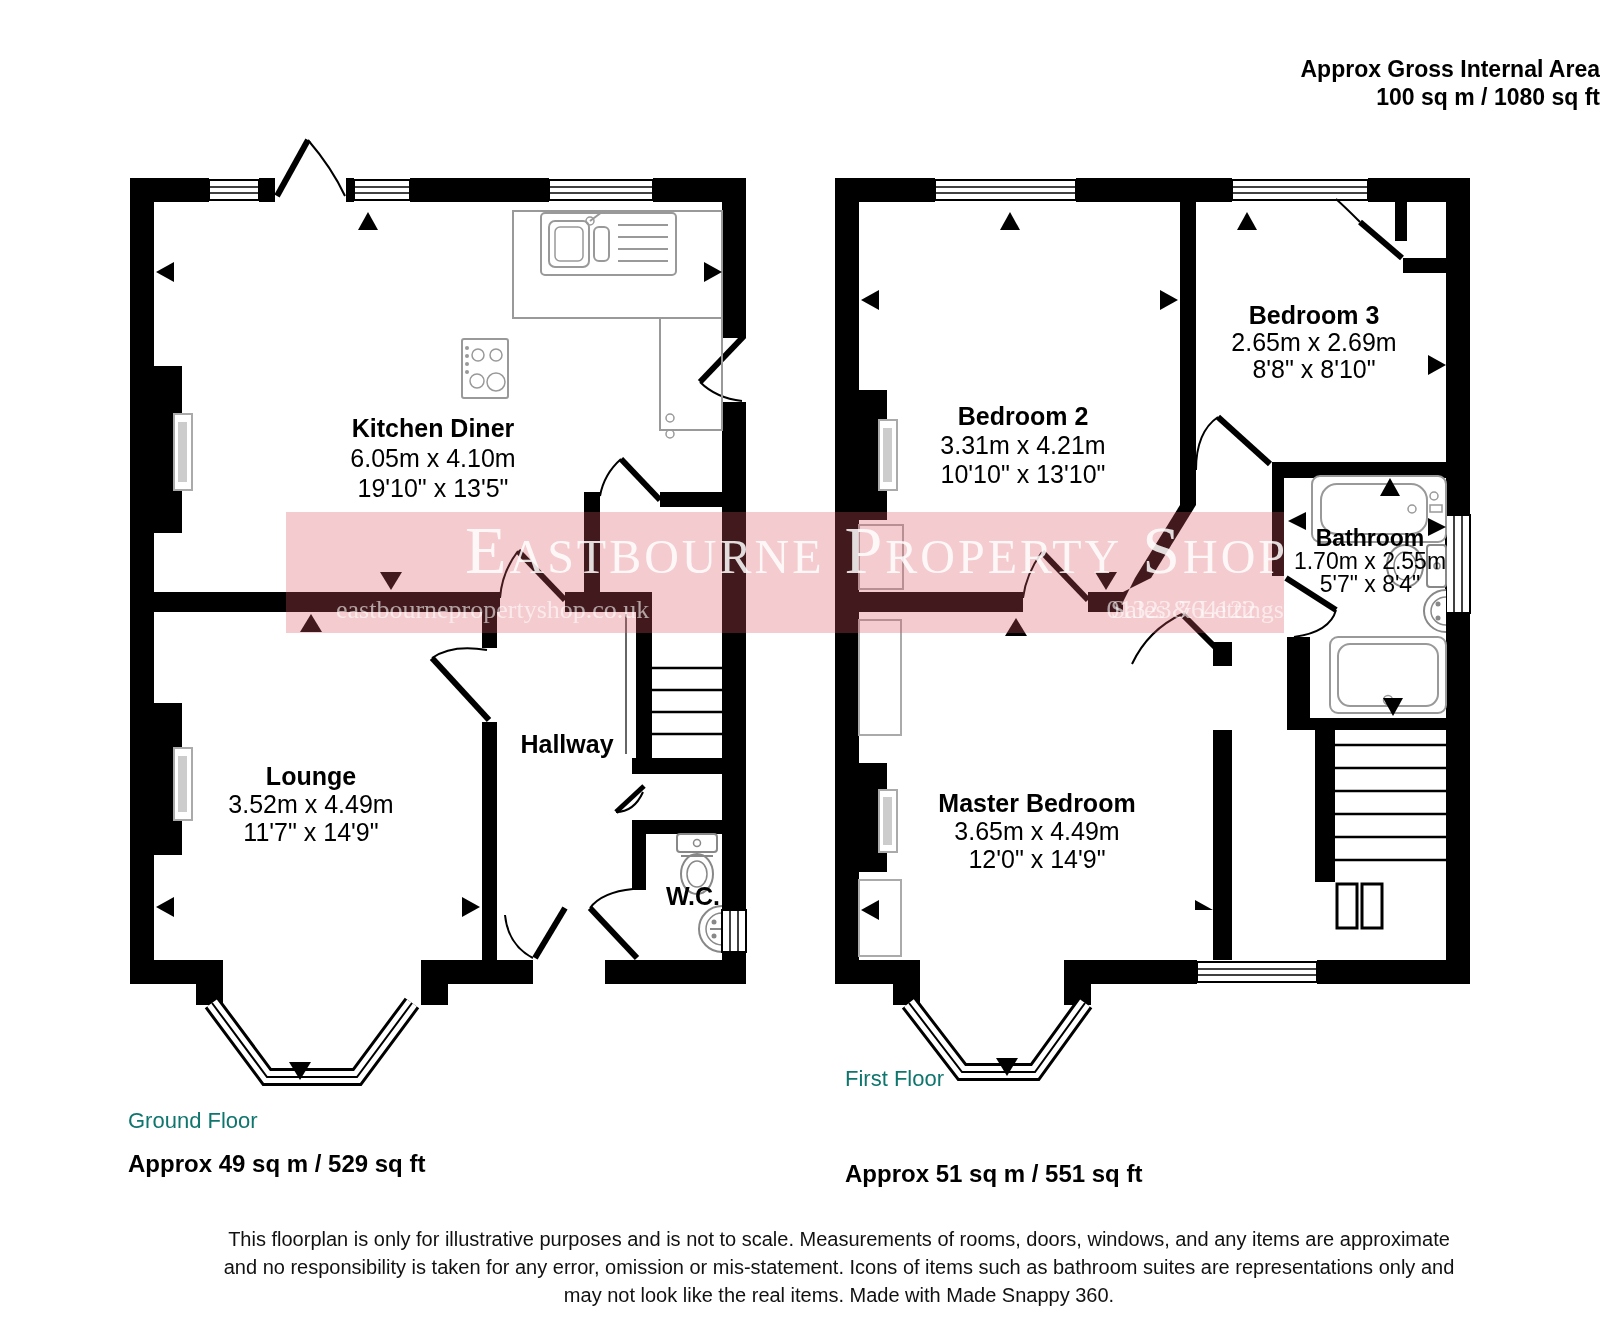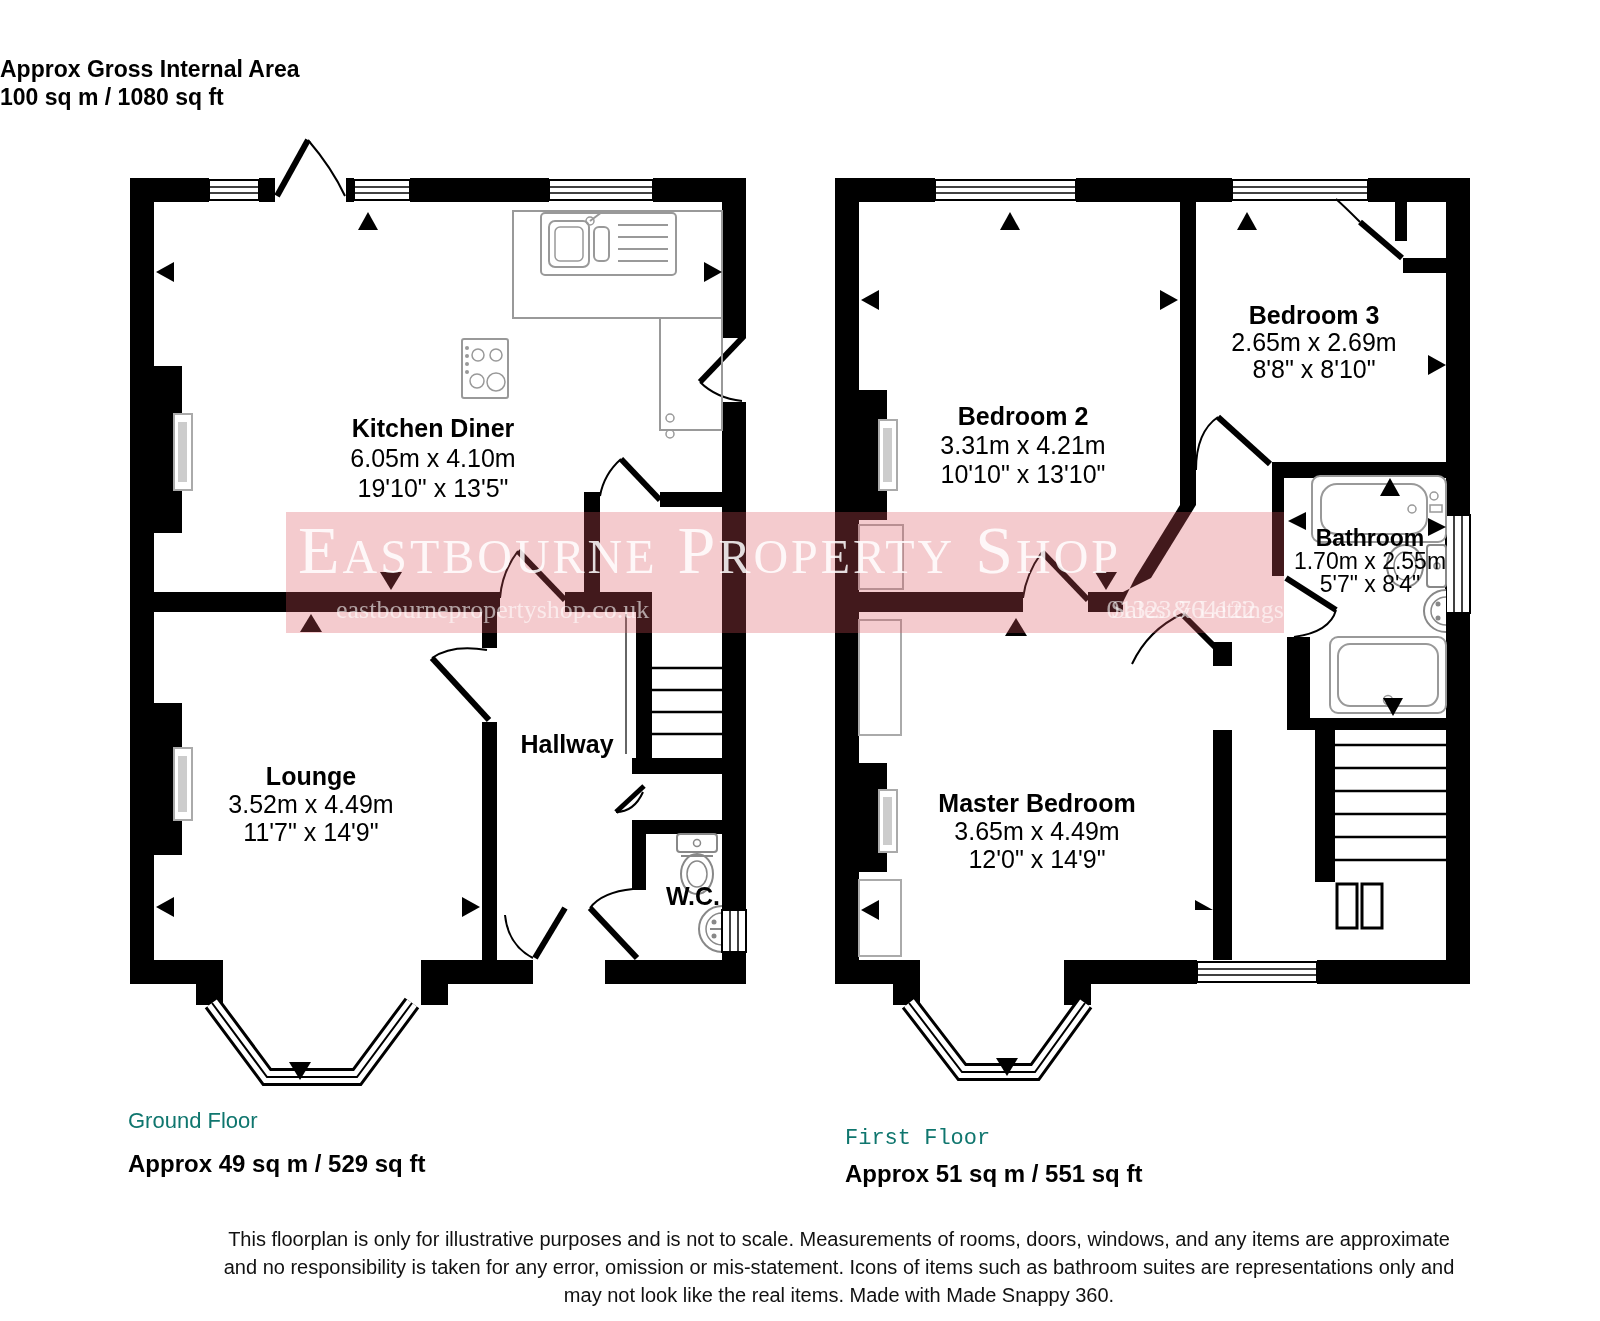--- a/index.html
+++ b/index.html
@@ -1,32 +1,32 @@
 <!DOCTYPE html>
 <html><head>
 <meta charset="utf-8">
 <style>
   html,body{margin:0;padding:0;background:#fff;}
   .canvas{position:relative;width:1600px;height:1321px;background:#fff;
           font-family:"Liberation Sans",sans-serif;color:#000;overflow:hidden;}
-  .hdr{position:absolute;left:0;width:1600px;text-align:left;font-weight:bold;font-size:23px;}
+  .hdr{position:absolute;left:0;width:1600px;text-align:right;font-weight:bold;font-size:23px;}
   .hdr1{top:56px;} .hdr2{top:84px;}
   .floorlabel{position:absolute;font-size:22px;color:#0f766e;}
   .floorarea{position:absolute;font-size:24px;font-weight:bold;}
   .gf-label{left:128px;top:1108px;} .gf-area{left:128px;top:1150px;}
-  .ff-label{left:845px;top:1126px;font-family:Liberation Mono, monospace;} .ff-area{left:845px;top:1160px;}
+  .ff-label{left:845px;top:1066px;} .ff-area{left:845px;top:1160px;}
   .disc{position:absolute;left:0;width:1600px;text-align:center;font-size:20px;color:#111;padding-left:39px;}
   .d1{top:1228px;} .d2{top:1256px;} .d3{top:1284px;}
   svg{position:absolute;left:0;top:0;}
   svg text{font-family:"Liberation Sans",sans-serif;}
   .rname{font-weight:bold;font-size:25px;}
   .rdim{font-size:25px;}
   .banner{position:absolute;left:286px;top:512px;width:998px;height:121px;
           background:rgba(219,82,94,0.30);}
-  .banner .brand{position:absolute;left:12px;top:4px;width:100%;text-align:left;
+  .banner .brand{position:absolute;left:4px;top:4px;width:100%;text-align:right;
           font-family:"Liberation Serif",serif;font-variant:small-caps;
           font-size:68px;line-height:1;letter-spacing:3px;color:rgba(255,255,255,0.85);
           white-space:nowrap;}
   .banner .sub{position:absolute;bottom:8px;left:0;width:100%;height:30px;
           font-family:"Liberation Serif",serif;font-size:26px;color:rgba(255,255,255,0.60);}
   .banner .web{position:absolute;left:50px;bottom:0;}
   .banner .tag{position:absolute;left:0;width:100%;text-align:right;bottom:0;}
   .banner .tel{position:absolute;right:28px;bottom:0;}
 </style>
 </head>

